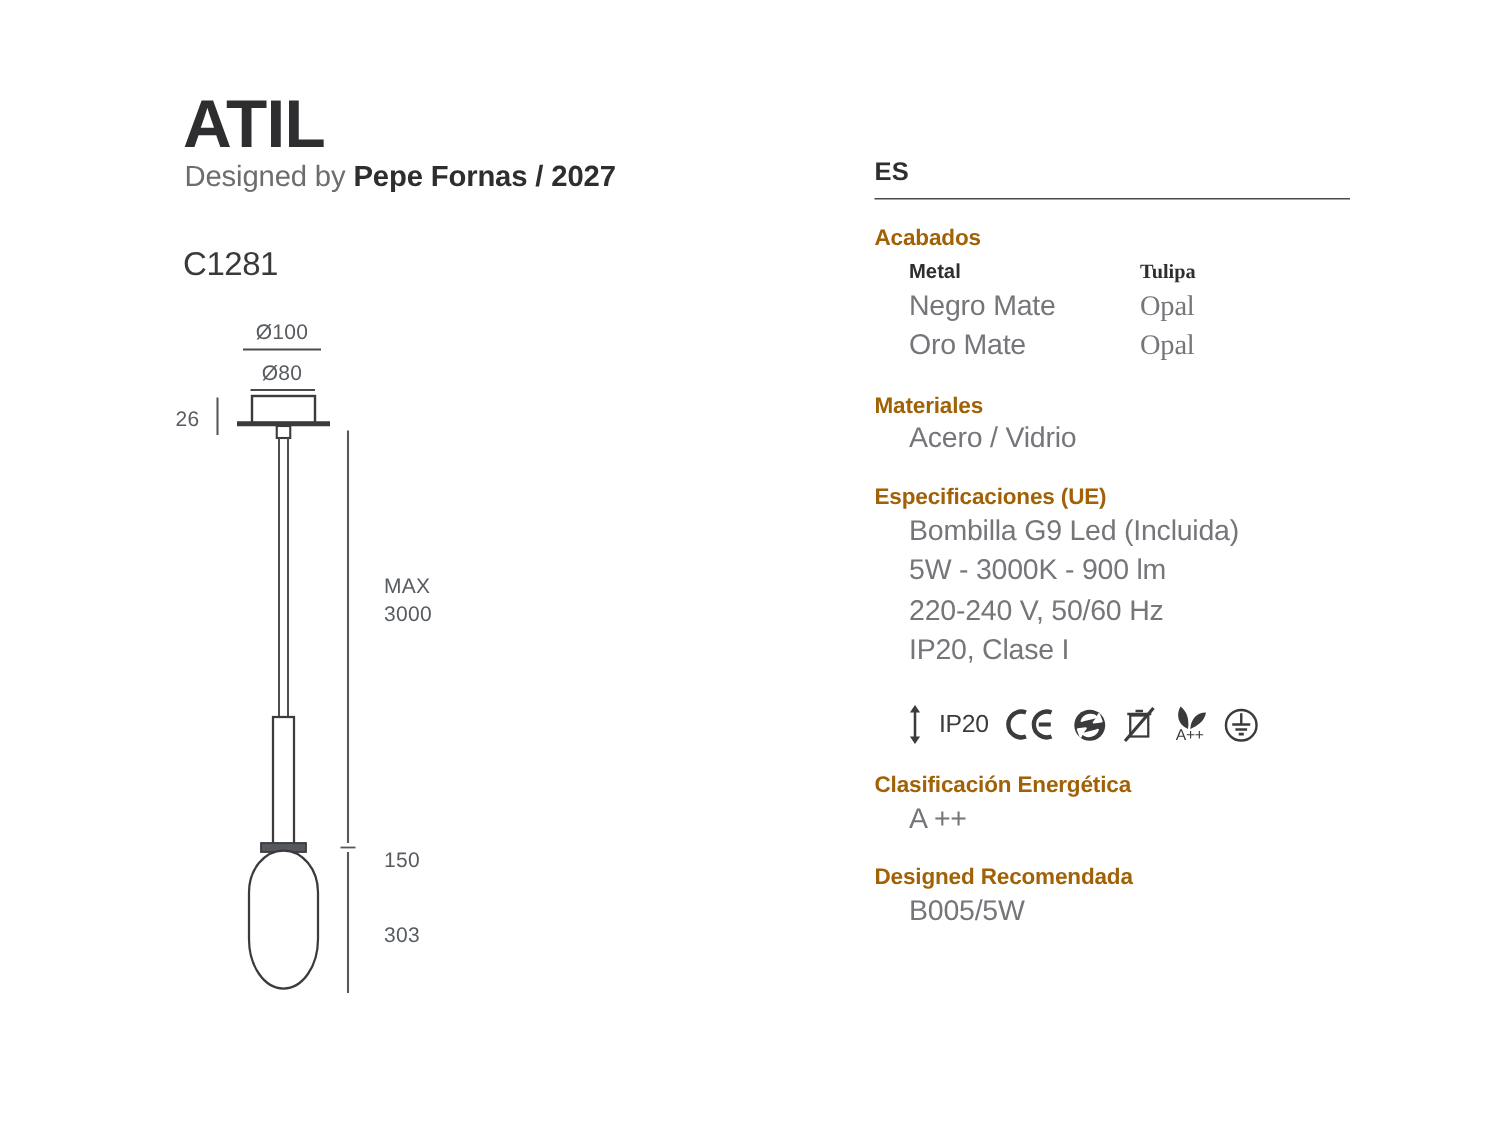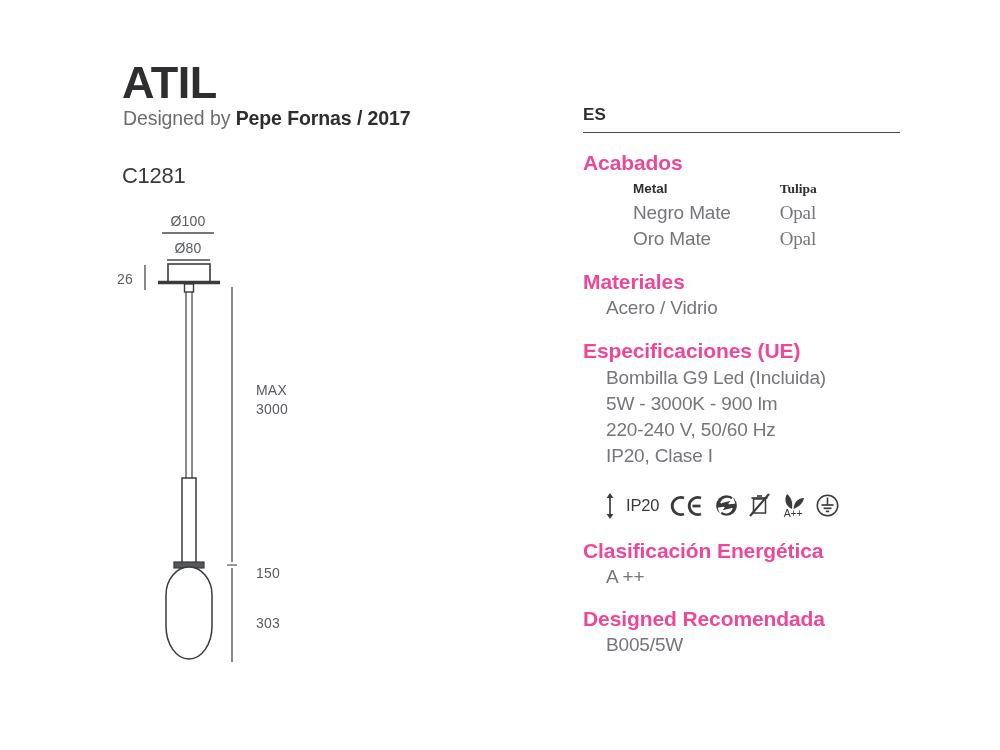--- a/index.html
+++ b/index.html
@@ -83,41 +83,41 @@
   #lang-rule {
     margin-top: 7px;
     border-bottom: 1.6px solid #4a4a4c;
     width: 317px;
   }
 
   .spec-block { margin-top: 17px; }
   .spec-block.tight { margin-top: 16px; }
 
   .spec-heading {
-    font-size: 21px;
-    font-weight: bold;
-    color: #ec4899;
+    font-size: 15px;
+    font-weight: bold;
+    color: #a16207;
     letter-spacing: -0.1px;
     line-height: 1.25;
   }
   .spec-value {
     font-size: 19px;
     color: #74767a;
     line-height: 1.38;
     padding-left: 23px;
     letter-spacing: -0.15px;
     white-space: nowrap;
   }
 
   
   .finish-table {
     padding-left: 23px;
     margin-top: 2px;
   }
-  .finish-row { display: flex; margin-left: 27px; }
+  .finish-row { display: flex; }
   .finish-col-metal { width: 154px; }
   .finish-col-tulipa { width: 140px; font-family: Liberation Serif, serif; }
   .finish-subhead {
     font-size: 13.5px;
     font-weight: bold;
     color: #2e2e30;
     letter-spacing: 0px;
     line-height: 1.55;
   }
   .finish-cell {
@@ -158,21 +158,21 @@
   }
 </style>
 </head>
 <body>
 
 <div id="left-column">
 
   <div id="product-title">ATIL</div>
 
   <div id="designer-line">
-    <span>Designed by </span><span class="strong">Pepe Fornas / 2017</span>
+    <span>Designed by </span><span class="strong">Pepe Fornas / 2027</span>
   </div>
 
   <div id="model-code">C1281</div>
 
   <div id="technical-drawing">
     <svg width="280" height="480" viewBox="0 0 280 480" xmlns="http://www.w3.org/2000/svg">
 
       <text class="dim-text" id="svg-dim-outer" x="88" y="24" text-anchor="middle">Ø100</text>
       <line x1="62" y1="31" x2="114" y2="31" stroke="#4a4a4c" stroke-width="1.3"></line>
 

